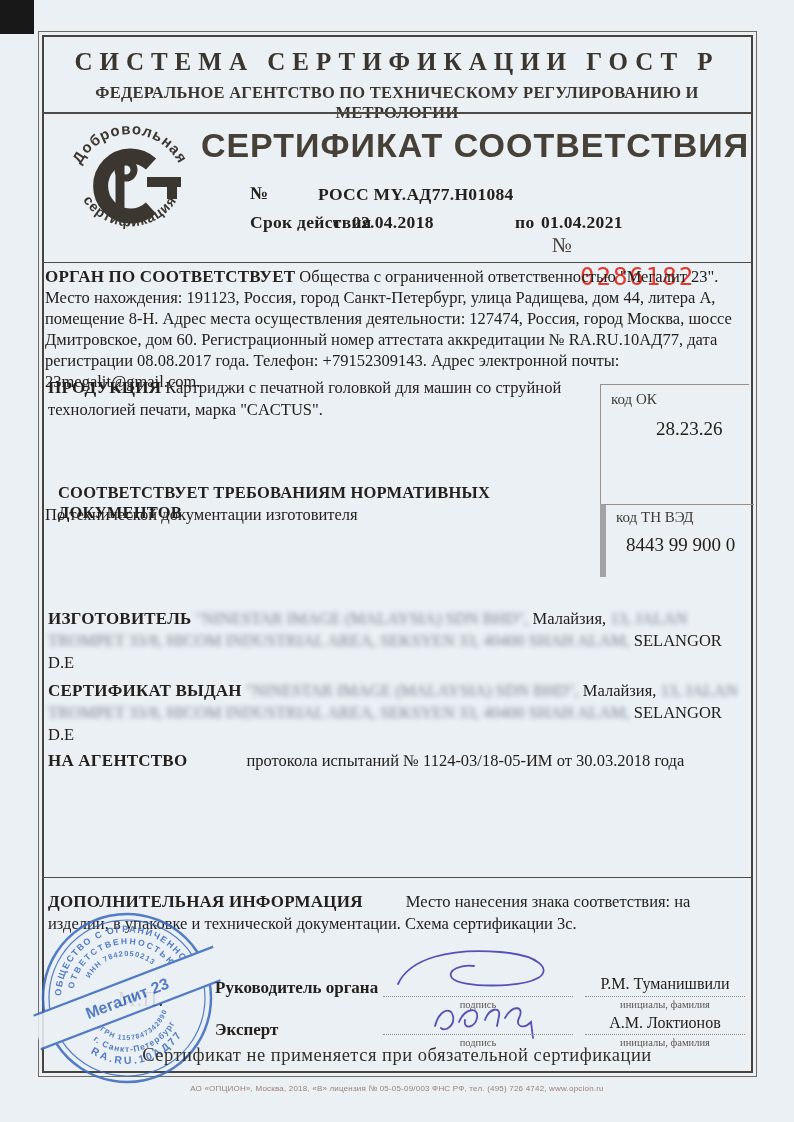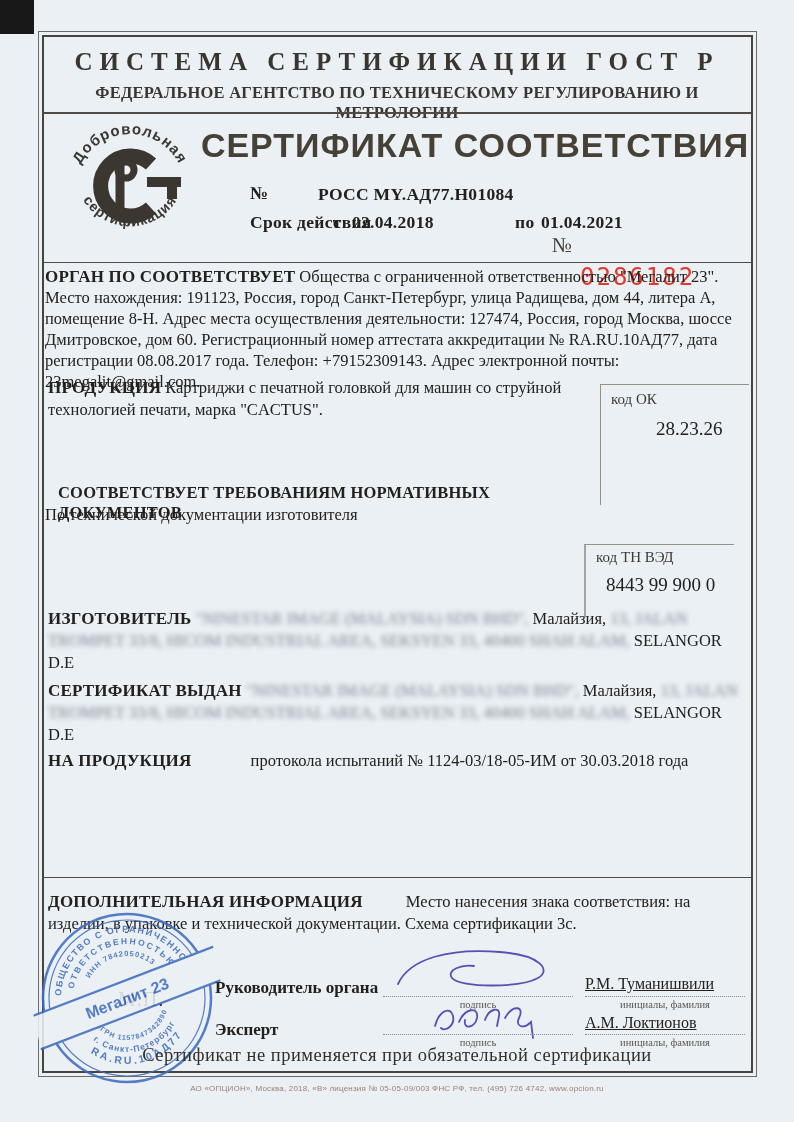--- a/index.html
+++ b/index.html
@@ -32,21 +32,21 @@
   .para{margin:0;font-size:16.5px;line-height:21px;}
   .lbl{font-weight:bold;font-size:17px;letter-spacing:.2px;}
   .block{font-size:16.5px;line-height:22px;}
   .blur{filter:blur(2.4px);color:#808691;}
   .gap{display:inline-block;width:55px;}
   .codebox-lbl{font-size:15px;color:#3d3a35;}
   .codebox-val{font-size:19px;}
   .caption{font-size:10.5px;color:#5c5850;text-align:center;}
   .sig-line{border-bottom:1px dotted #8b8b8b;}
   .role{font-weight:bold;font-size:17px;}
-  .sig-name{font-size:16px;text-decoration:underline;}
+  .sig-name{font-size:16px;text-align:center;}
   .footnote{left:45px;top:1045px;width:704px;text-align:center;font-size:18.5px;
         letter-spacing:.5px;color:#332f2a;}
   .imprint{left:0;top:1084px;width:794px;text-align:center;
         font-family:"Liberation Sans", sans-serif;font-size:8px;color:#9c8076;letter-spacing:.2px;}
   .mp{font-size:20px;letter-spacing:1px;color:#2c2925;}
   .stamp-wrap{left:32px;top:903px;width:190px;height:190px;transform:rotate(-12deg);opacity:.88;}
   svg text{font-family:"Liberation Sans", sans-serif;}
 </style>
 </head>
 <body>
@@ -110,21 +110,21 @@
 </div>
 
 <div class="abs" style="left:600px;top:384px;width:148px;height:120px;border-top:1px solid #9a9184;border-left:1px solid #9a9184;">
   <div class="codebox-lbl" style="margin:6px 0 0 10px;">код ОК</div>
   <div class="codebox-val" style="margin:10px 0 0 55px;">28.23.26</div>
 </div>
 
 <div class="abs lbl" style="left:58px;top:483px;width:540px;font-size:16.5px;">СООТВЕТСТВУЕТ ТРЕБОВАНИЯМ НОРМАТИВНЫХ ДОКУМЕНТОВ</div>
 <div class="abs block" style="left:45px;top:504px;width:540px;">По технической документации изготовителя</div>
 
-<div class="abs" style="left:584px;top:504px;width:148px;height:72px;border-top:1px solid #9a9184;border-left:2px solid #a3a3a3;margin-top:40px;">
+<div class="abs" style="left:600px;top:504px;width:148px;height:72px;border-top:1px solid #9a9184;border-left:6px solid #a3a3a3;">
   <div class="codebox-lbl" style="margin:4px 0 0 10px;">код ТН ВЭД</div>
   <div class="codebox-val" style="margin:8px 0 0 20px;">8443 99 900 0</div>
 </div>
 
 <div class="abs block" style="left:48px;top:608px;width:700px;">
   <span class="lbl">ИЗГОТОВИТЕЛЬ</span>
   <span class="blur">"NINESTAR IMAGE (MALAYSIA) SDN BHD",</span>
   <span>Малайзия,</span>
   <span class="blur">13, JALAN TROMPET 33/8, HICOM INDUSTRIAL AREA, SEKSYEN 33, 40400 SHAH ALAM,</span>
   <span>SELANGOR D.E</span>
@@ -132,21 +132,21 @@
 
 <div class="abs block" style="left:48px;top:680px;width:700px;">
   <span class="lbl">СЕРТИФИКАТ ВЫДАН</span>
   <span class="blur">"NINESTAR IMAGE (MALAYSIA) SDN BHD",</span>
   <span>Малайзия,</span>
   <span class="blur">13, JALAN TROMPET 33/8, HICOM INDUSTRIAL AREA, SEKSYEN 33, 40400 SHAH ALAM,</span>
   <span>SELANGOR D.E</span>
 </div>
 
 <div class="abs block" style="left:48px;top:750px;width:700px;">
-  <span class="lbl">НА ПРОДУКЦИЯ</span><span class="gap"></span>
+  <span class="lbl">НА АГЕНТСТВО</span><span class="gap"></span>
   <span>протокола испытаний № 1124-03/18-05-ИМ от 30.03.2018 года</span>
 </div>
 
 <div class="abs rule" style="left:42px;top:877px;width:709px;border-top-width:1.5px;"></div>
 
 <div class="abs block" style="left:48px;top:891px;width:700px;">
   <span class="lbl">ДОПОЛНИТЕЛЬНАЯ ИНФОРМАЦИЯ</span>
   <span class="gap" style="width:35px;"></span>
   <span>Место нанесения знака соответствия: на изделии, в упаковке и технической документации. Схема сертификации 3с.</span>
 </div>

